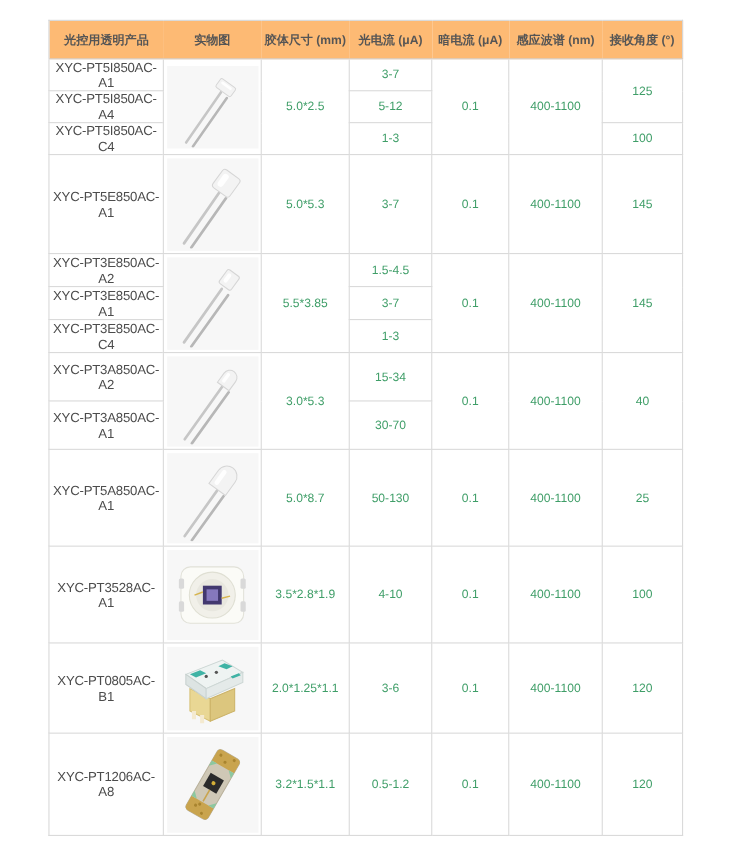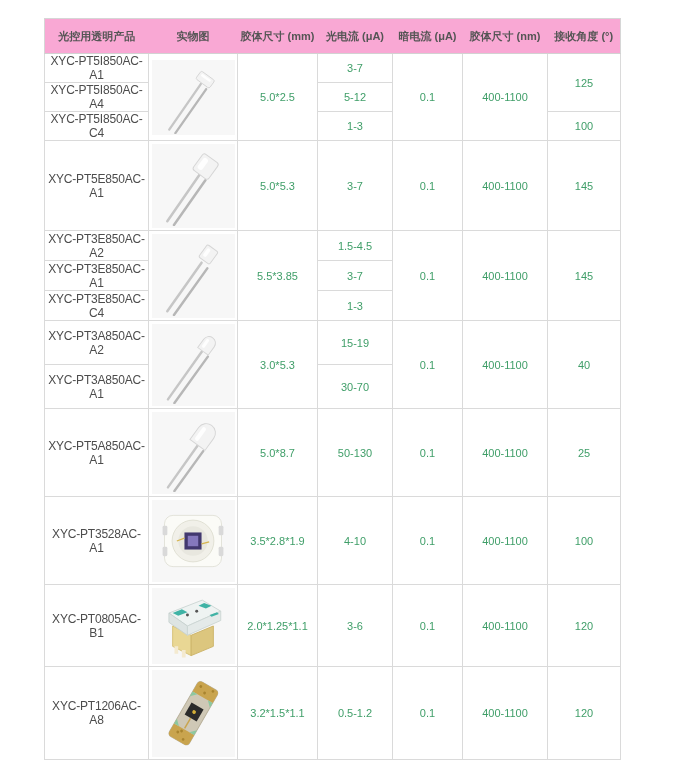--- a/index.html
+++ b/index.html
@@ -1,20 +1,20 @@
 <!DOCTYPE html>
 <html><head>
 <meta charset="utf-8">
 <style>
   html,body{margin:0;padding:0;background:#ffffff;}
   .page{position:relative;width:676px;height:771px;background:#ffffff;overflow:hidden;
         font-family:"Liberation Sans","DejaVu Sans",sans-serif;}
   table.spec{position:absolute;left:44px;top:18px;border-collapse:collapse;table-layout:fixed;
              border:1px solid #d6d6d6;}
-  table.spec th{background:#f9a8d4;border:none;border-bottom:1px solid #d2d2d2;
+  table.spec th{background:#fdba74;border:none;border-bottom:1px solid #d2d2d2;
                 font-size:11px;font-weight:bold;color:#555555;height:34px;
                 text-align:center;vertical-align:middle;padding:0 2px;}
   table.spec td{border:1px solid #dadada;text-align:center;vertical-align:middle;
                 padding:0 2px;background:#ffffff;}
   td.name{font-size:12px;color:#4c4c4c;letter-spacing:-0.2px;}
   td.num{font-size:11px;color:#3f9e68;}
   td.photo{padding:2px;}
   .pbox{background:#f7f7f7;margin:0 auto;width:83px;display:flex;
         align-items:center;justify-content:center;}
   .lead{stroke:#c6c6c6;stroke-width:2.6;stroke-linecap:round;}
@@ -38,21 +38,21 @@
         <col style="width:85px">
       <col style="width:73px">
     </colgroup>
     <thead>
       <tr>
         <th>光控用透明产品</th>
         <th>实物图</th>
         <th>胶体尺寸 (mm)</th>
         <th>光电流 (μA)</th>
         <th>暗电流 (μA)</th>
-        <th>胶体尺寸 (nm)</th>
+        <th>感应波谱 (nm)</th>
         <th>接收角度 (°)</th>
       </tr>
     </thead>
     <tbody>
 
       <tr class="h27">
         <td class="name">XYC-PT5I850AC-A1</td>
         <td class="photo" rowspan="3">
           <div class="pbox" style="height:75px">
             <svg viewBox="0 0 64 84" width="62" height="74">
@@ -139,21 +139,21 @@
               <line class="lead" x1="5" y1="79" x2="42" y2="27"></line>
               <line class="lead2" x1="12" y1="83" x2="48" y2="33"></line>
               <g transform="rotate(36 48 20)">
                 <path class="head" d="M41 29 v-11 a7 7 0 0 1 14 0 v11 z"></path>
                 <rect class="hglare" x="43.5" y="15" width="3.5" height="11" rx="1.8"></rect>
               </g>
             </svg>
           </div>
         </td>
         <td class="num" rowspan="2">3.0*5.3</td>
-        <td class="num">15-19</td>
+        <td class="num">15-34</td>
         <td class="num" rowspan="2">0.1</td>
         <td class="num" rowspan="2">400-1100</td>
         <td class="num" rowspan="2">40</td>
       </tr>
       <tr class="h44">
         <td class="name">XYC-PT3A850AC-A1</td>
         <td class="num">30-70</td>
       </tr>
 
       <tr class="h88">

